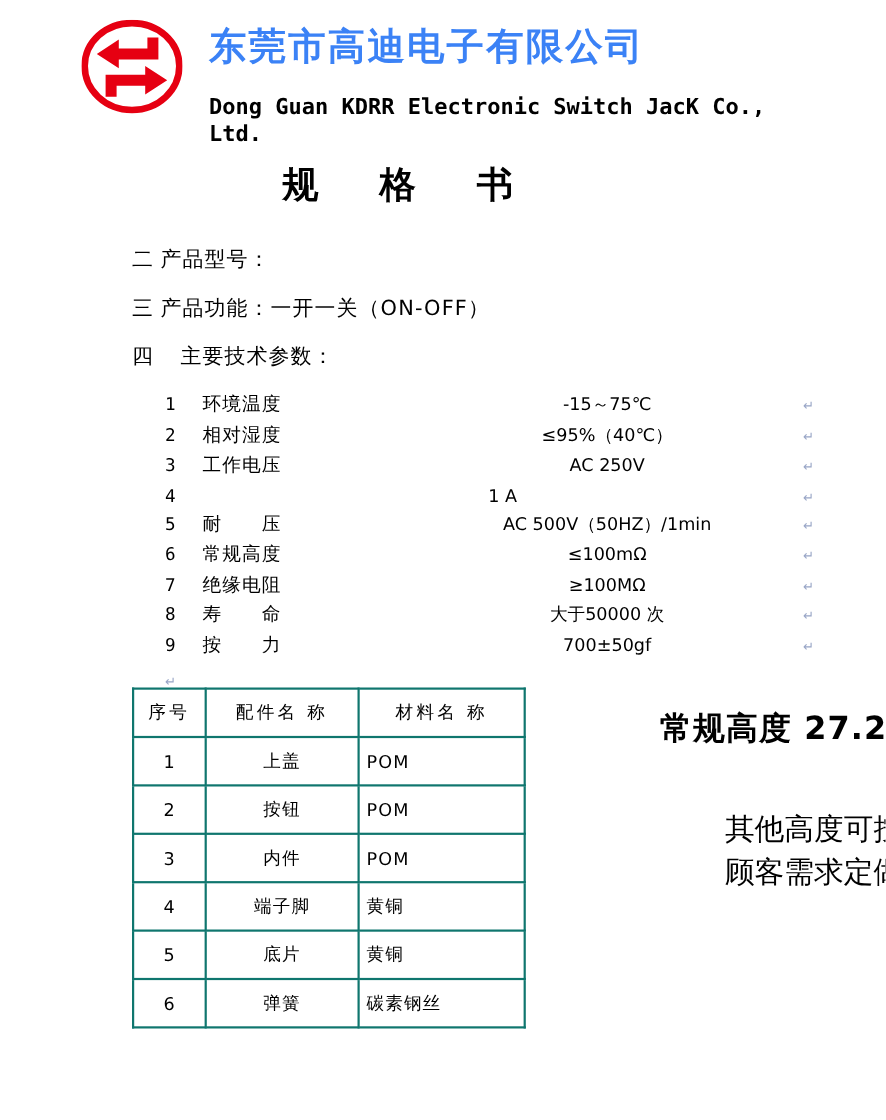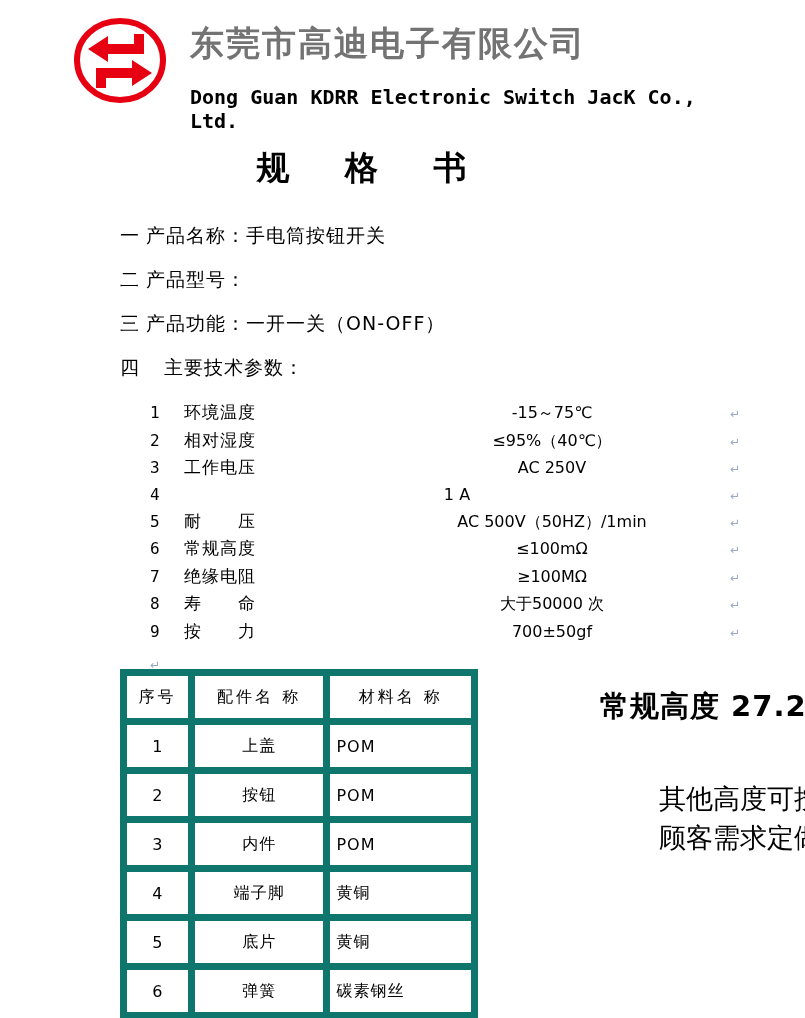--- a/index.html
+++ b/index.html
@@ -34,21 +34,21 @@
     left: 190px;
     top: 22px;
     width: 520px;
   }
   .company-cn {
     font-family: "DejaVu Sans", sans-serif;
     font-weight: bold;
     font-size: 34px;
     letter-spacing: 2px;
     line-height: 1.25;
-    color: #737373;
+    color: #3b82f6;
   }
   .company-en {
     font-family: "DejaVu Sans Mono", monospace;
     font-weight: bold;
     font-size: 20px;
     letter-spacing: 0px;
     margin-top: 20px;
     color: #000;
   }
 
@@ -140,21 +140,21 @@
   
   .table-wrap {
     position: relative;
   }
   table.parts {
     border-collapse: collapse;
     margin-left: 0px;
     width: 358px;
   }
   table.parts td, table.parts th {
-    border: 7px solid #0f766e;
+    border: 2px solid #0f766e;
     height: 42px;
     font-family: "DejaVu Sans", sans-serif;
     font-size: 16px;
     font-weight: normal;
     padding: 0 6px;
   }
   table.parts th {
     letter-spacing: 3px;
     text-align: center;
   }
@@ -220,23 +220,20 @@
   <div class="company-block">
     <div class="company-cn">东莞市高迪电子有限公司</div>
     <div class="company-en">Dong Guan KDRR  Electronic Switch JacK Co., Ltd.</div>
   </div>
 </div>
 
 <div class="doc-title">规 格 书</div>
 
 <div class="body-area">
 
-  <div class="sec-line">
-    <span class="sec-no">一</span><span>产品名称：手电筒按钮开关</span>
-  </div>
 
   <div class="sec-line">
     <span class="sec-no">二</span><span>产品型号：</span>
   </div>
 
   <div class="sec-line">
     <span class="sec-no">三</span><span>产品功能：一开一关（ON-OFF）</span>
   </div>
 
   <div class="sec-line spaced">

